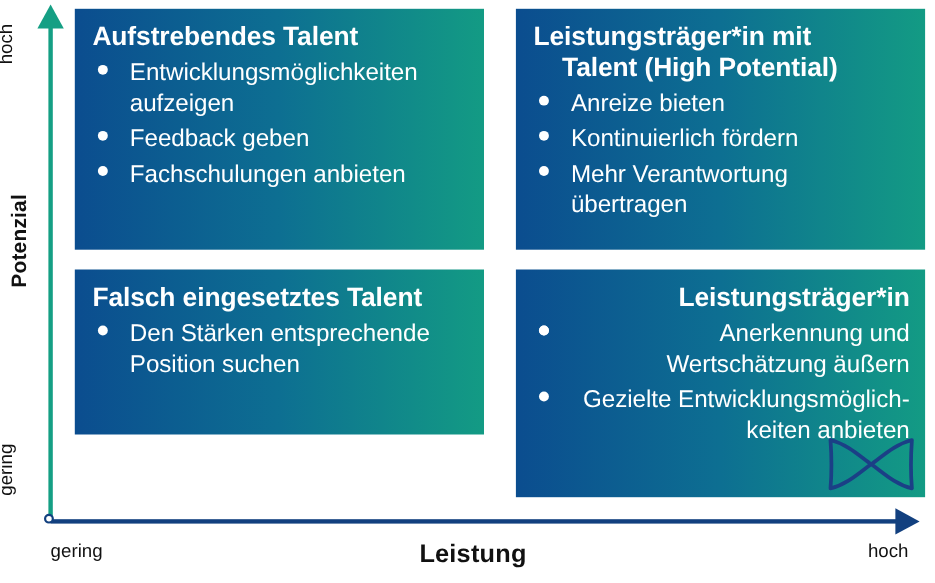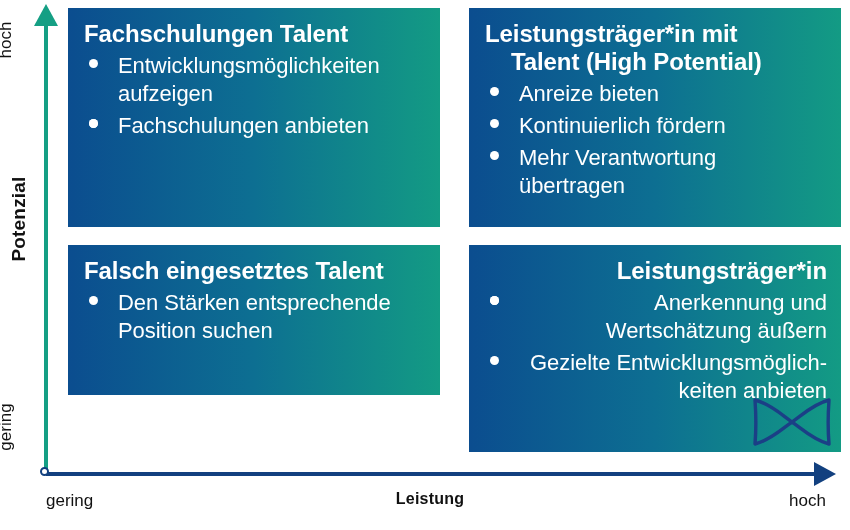--- a/index.html
+++ b/index.html
@@ -81,21 +81,21 @@
     font-weight: bold;
     color: #111111;
     letter-spacing: 0.2px;
   }
   .axis-title-x {
     position: absolute;
     left: 330px;
     top: 490px;
     width: 200px;
     text-align: center;
-    font-size: 16px;
+    font-size: 23px;
     font-weight: bold;
     color: #111111;
     letter-spacing: 0.2px;
   }
   .tick-y-high {
     position: absolute;
     left: -24px;
     top: 30px;
     width: 60px;
     text-align: center;
@@ -206,29 +206,30 @@
 
   <div class="axis-title-y">Potenzial</div>
   <div class="axis-title-x">Leistung</div>
   <div class="tick-y-high">hoch</div>
   <div class="tick-y-low">gering</div>
   <div class="tick-x-low">gering</div>
   <div class="tick-x-high">hoch</div>
 
   <div class="quad" id="quad-tl">
     <div class="quad-title">
-      <span>Fachschulungen Talent</span>
+      <span>Aufstrebendes Talent</span>
     </div>
     <ul class="bullets">
       <li>
         <span class="bullet-dot"></span>
         <span>Entwicklungsmöglichkeiten aufzeigen</span>
       </li>
       <li>
         <span class="bullet-dot"></span>
+        <span>Feedback geben</span>
       </li>
       <li>
         <span class="bullet-dot"></span>
         <span>Fachschulungen anbieten</span>
       </li>
     </ul>
   </div>
 
   <div class="quad" id="quad-tr">
     <div class="quad-title indent-wrap">

